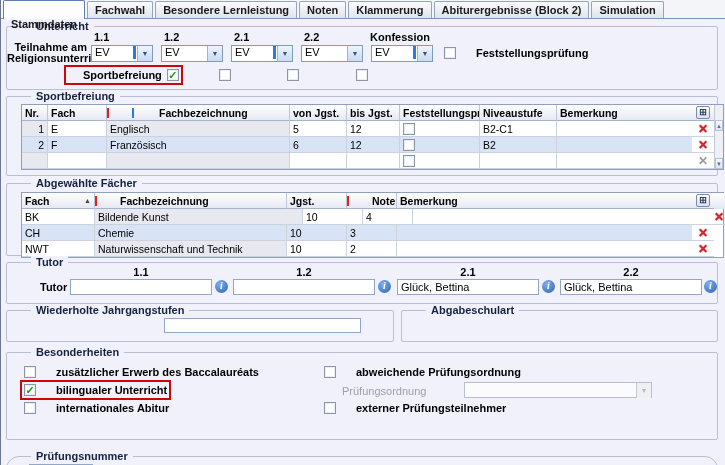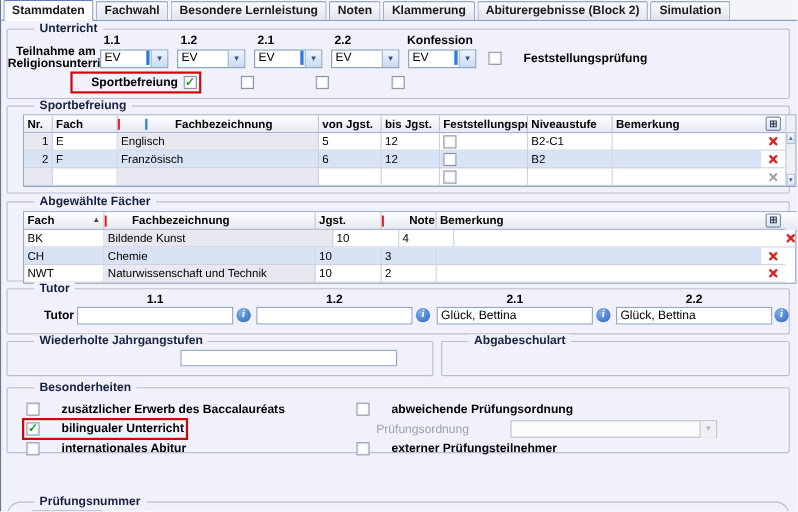--- a/index.html
+++ b/index.html
@@ -7,21 +7,21 @@
   body { font-family:"Liberation Sans", sans-serif; font-size:11px; color:#000; }
   .window { position:relative; width:725px; height:465px; background:#f0f1fb; overflow:hidden;
             border-left:1px solid #6b7690; }
 
   
   .tabbar { position:absolute; left:0; top:0; width:725px; height:19px; background:#f4f5f9;
             display:flex; align-items:flex-end; border-bottom:1px solid #7d95c0; }
   .tab { height:17px; padding:2px 7px 0 7px; margin-left:2px; font-size:11px; font-weight:700;
          color:#1a1a1a; background:linear-gradient(#fafbfd,#dfe3ec); border:1px solid #93a2bd;
          border-bottom:none; border-radius:2px 2px 0 0; white-space:nowrap; cursor:default; }
-  .tab.active { height:19px; padding-top:3px; background:#fdfdff; border-color:#5d7db3;
+  .tab.active { height:19px; padding-top:17px; background:#fdfdff; border-color:#5d7db3;
                 position:relative; z-index:2; margin-bottom:-1px; }
 
   
   .group { position:absolute; border:1px solid #b9bfcf; border-radius:2px; }
   .legend { position:absolute; top:-7px; left:24px; padding:0 5px; background:#f0f1fb;
             font-weight:700; font-size:11px; color:#16223f; white-space:nowrap; }
 
   
   .cb { display:inline-block; width:12px; height:12px; background:#fff; border:1px solid #8e96a4;
         box-shadow:inset 0 0 0 1px #e8eef6; vertical-align:middle; text-align:center; cursor:default; }
@@ -333,21 +333,21 @@
   </div>
 
   <div class="group" style="left:5px; top:310px; width:388px; height:32px;">
     <div class="legend">Wiederholte Jahrgangstufen</div>
     <div class="field" style="left:157px; top:7px; width:197px; height:15px;"></div>
   </div>
   <div class="group" style="left:400px; top:310px; width:317px; height:32px;">
     <div class="legend">Abgabeschulart</div>
   </div>
 
-  <div class="group" style="left:5px; top:352px; width:712px; height:60px;">
+  <div class="group" style="left:5px; top:352px; width:712px; height:88px;">
     <div class="legend">Besonderheiten</div>
 
     <div class="cb-row" style="left:17px; top:13px;">
       <span class="cb"></span>
       <span class="cb-label">zusätzlicher Erwerb des Baccalauréats</span>
     </div>
     <div class="cb-row hl-red" style="left:17px; top:31px;">
       <span class="cb">
           <span class="check">✓</span>
         </span>

